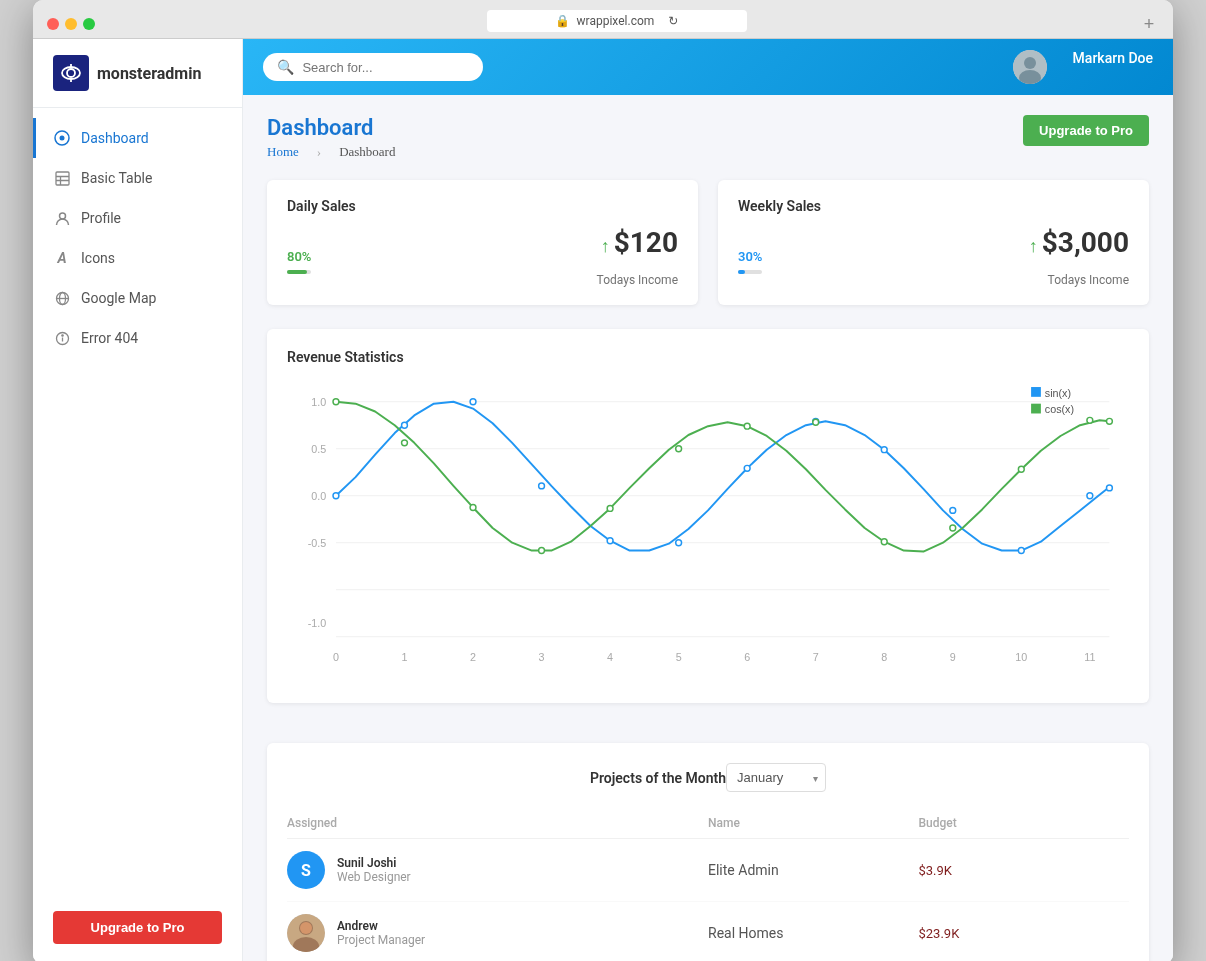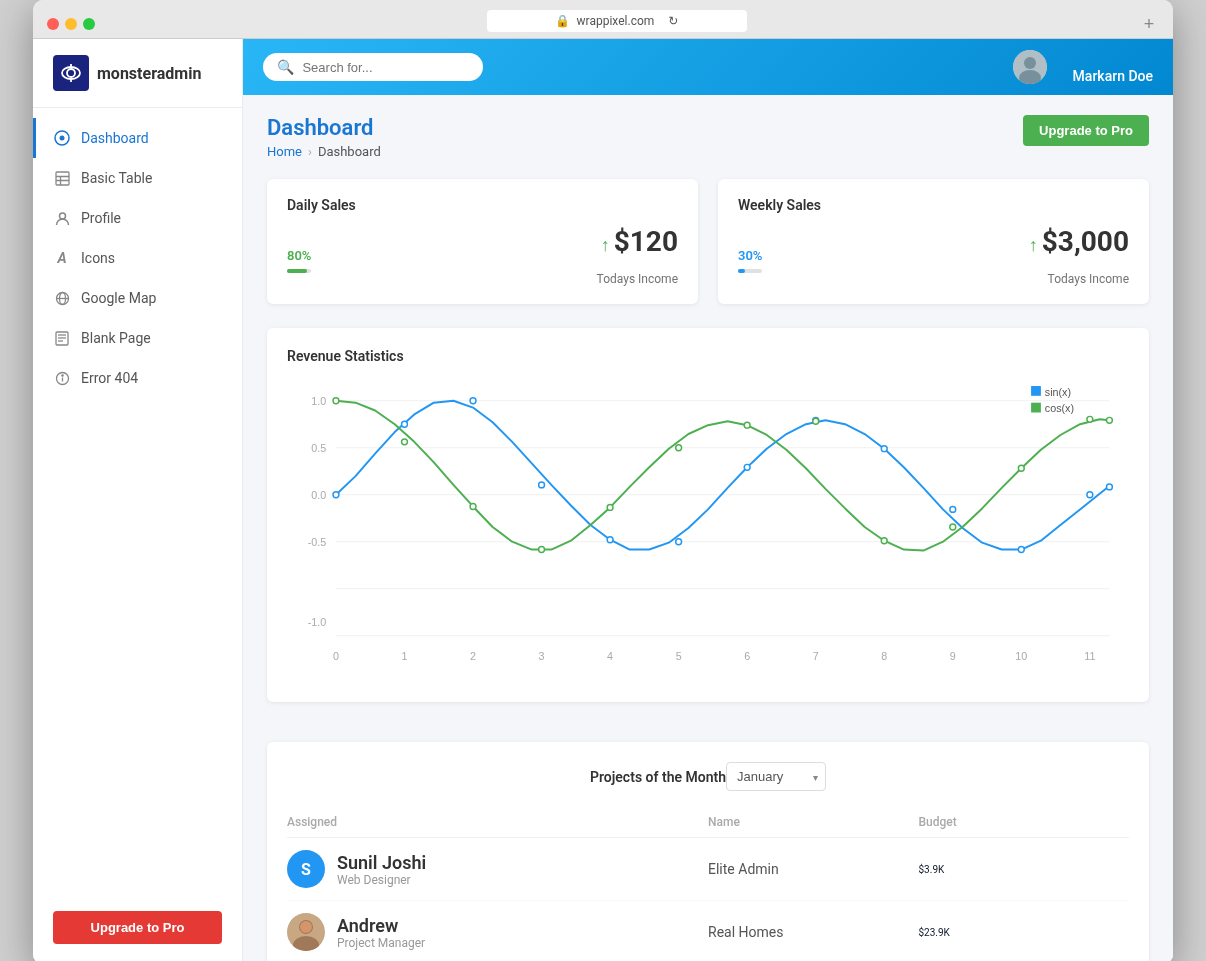--- a/index.html
+++ b/index.html
@@ -118,21 +118,21 @@
       outline: none;
       font-size: 13px;
       color: #888;
       width: 100%;
       background: transparent;
     }
     .search-icon { color: #aaa; font-size: 14px; }
     .header-spacer { flex: 1; }
     .user-info {
       display: flex;
-      align-items: flex-end;
+      align-items: flex-start;
       gap: 26px;
       color: white;
       font-size: 14px;
       font-weight: 500;
     }
     .user-avatar {
       width: 34px;
       height: 34px;
       border-radius: 50%;
       background: #ccc;
@@ -144,21 +144,21 @@
     
     .main-content {
       flex: 1;
       overflow-y: auto;
       background: #f5f6fa;
     }
     .content-inner { padding: 20px 24px; }
 
     .page-header { display: flex; justify-content: space-between; align-items: flex-start; margin-bottom: 20px; }
     .page-title { font-size: 22px; font-weight: 600; color: #1976d2; }
-    .breadcrumb { display: flex; align-items: center; gap: 6px; font-size: 13px; color: #888; margin-top: 4px; }
+    .breadcrumb { display: flex; align-items: center; gap: 18px; font-size: 13px; color: #888; margin-top: 4px; font-family: Liberation Serif, serif; }
     .breadcrumb-sep { color: #aaa; }
     .breadcrumb-current { color: #555; }
 
     .upgrade-btn-header {
       background: #4caf50;
       color: white;
       border: none;
       border-radius: 4px;
       padding: 8px 16px;
       font-size: 13px;
@@ -234,24 +234,24 @@
       flex-shrink: 0;
     }
     .avatar-img {
       width: 38px; height: 38px;
       border-radius: 50%;
       background: #ccc;
       overflow: hidden;
       display: flex; align-items: center; justify-content: center;
       flex-shrink: 0;
     }
-    .person-name { font-size: 18px; font-weight: 600; color: #333; }
+    .person-name { font-size: 12px; font-weight: 600; color: #333; }
     .person-role { font-size: 12px; color: #999; }
     .project-name { font-size: 14px; color: #555; }
-    .budget { font-size: 10px; color: #0f172a; }
+    .budget { font-size: 13px; color: #7f1d1d; }
 
     svg text { font-family: -apple-system, BlinkMacSystemFont, sans-serif; }
   </style>
 </head>
 <body>
 
 <div class="browser-window">
 
   <div class="browser-chrome">
     <div class="traffic-lights">
@@ -320,31 +320,20 @@
         </div>
         <div class="nav-item">
           <span class="nav-icon">
             <svg width="15" height="15" viewBox="0 0 15 15" fill="none" stroke="#888" stroke-width="1.3">
               <circle cx="7.5" cy="7.5" r="6"></circle>
               <ellipse cx="7.5" cy="7.5" rx="3" ry="6"></ellipse>
               <line x1="1.5" y1="7.5" x2="13.5" y2="7.5"></line>
             </svg>
           </span>
           <span>Google Map</span>
-        </div>
-        <div class="nav-item">
-          <span class="nav-icon">
-            <svg width="14" height="15" viewBox="0 0 14 15" fill="none" stroke="#888" stroke-width="1.3">
-              <rect x="1" y="1" width="12" height="13" rx="1"></rect>
-              <line x1="3" y1="4" x2="11" y2="4"></line>
-              <line x1="3" y1="7" x2="11" y2="7"></line>
-              <line x1="3" y1="10" x2="8" y2="10"></line>
-            </svg>
-          </span>
-          <span>Blank Page</span>
         </div>
         <div class="nav-item">
           <span class="nav-icon">
             <svg width="15" height="15" viewBox="0 0 15 15" fill="none" stroke="#888" stroke-width="1.3">
               <circle cx="7.5" cy="7.5" r="6"></circle>
               <line x1="7.5" y1="6.5" x2="7.5" y2="10.5"></line>
               <circle cx="7.5" cy="4.5" r="0.7" fill="#888"></circle>
             </svg>
           </span>
           <span>Error 404</span>

